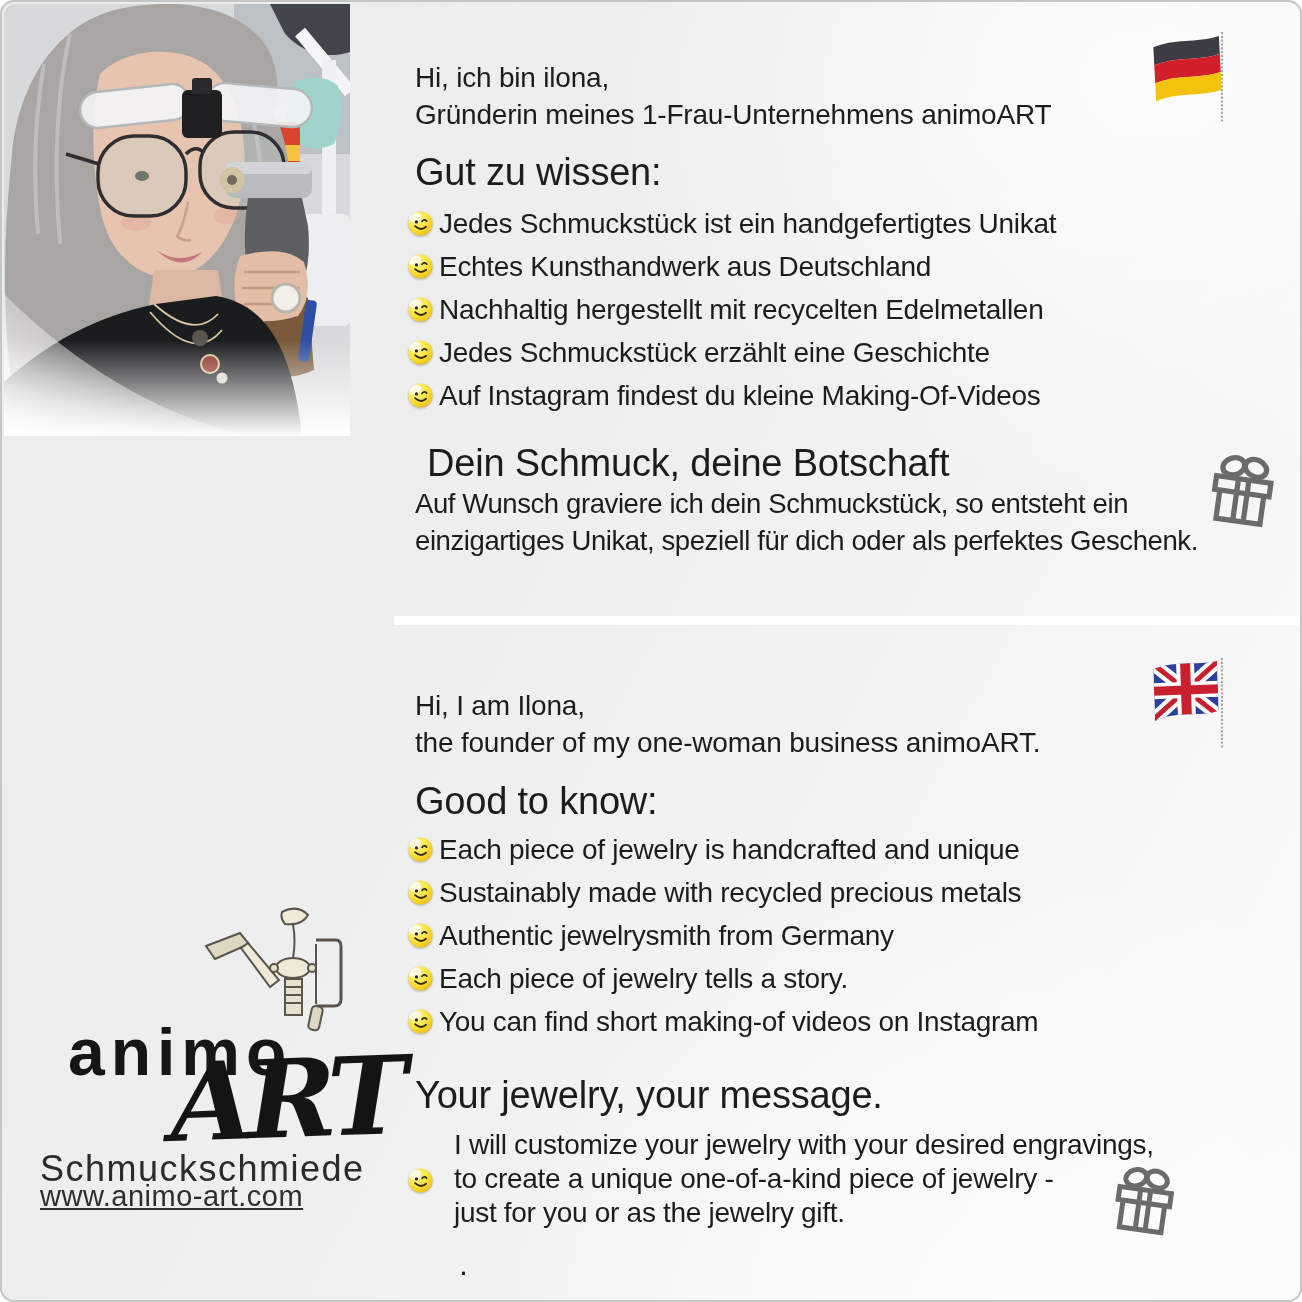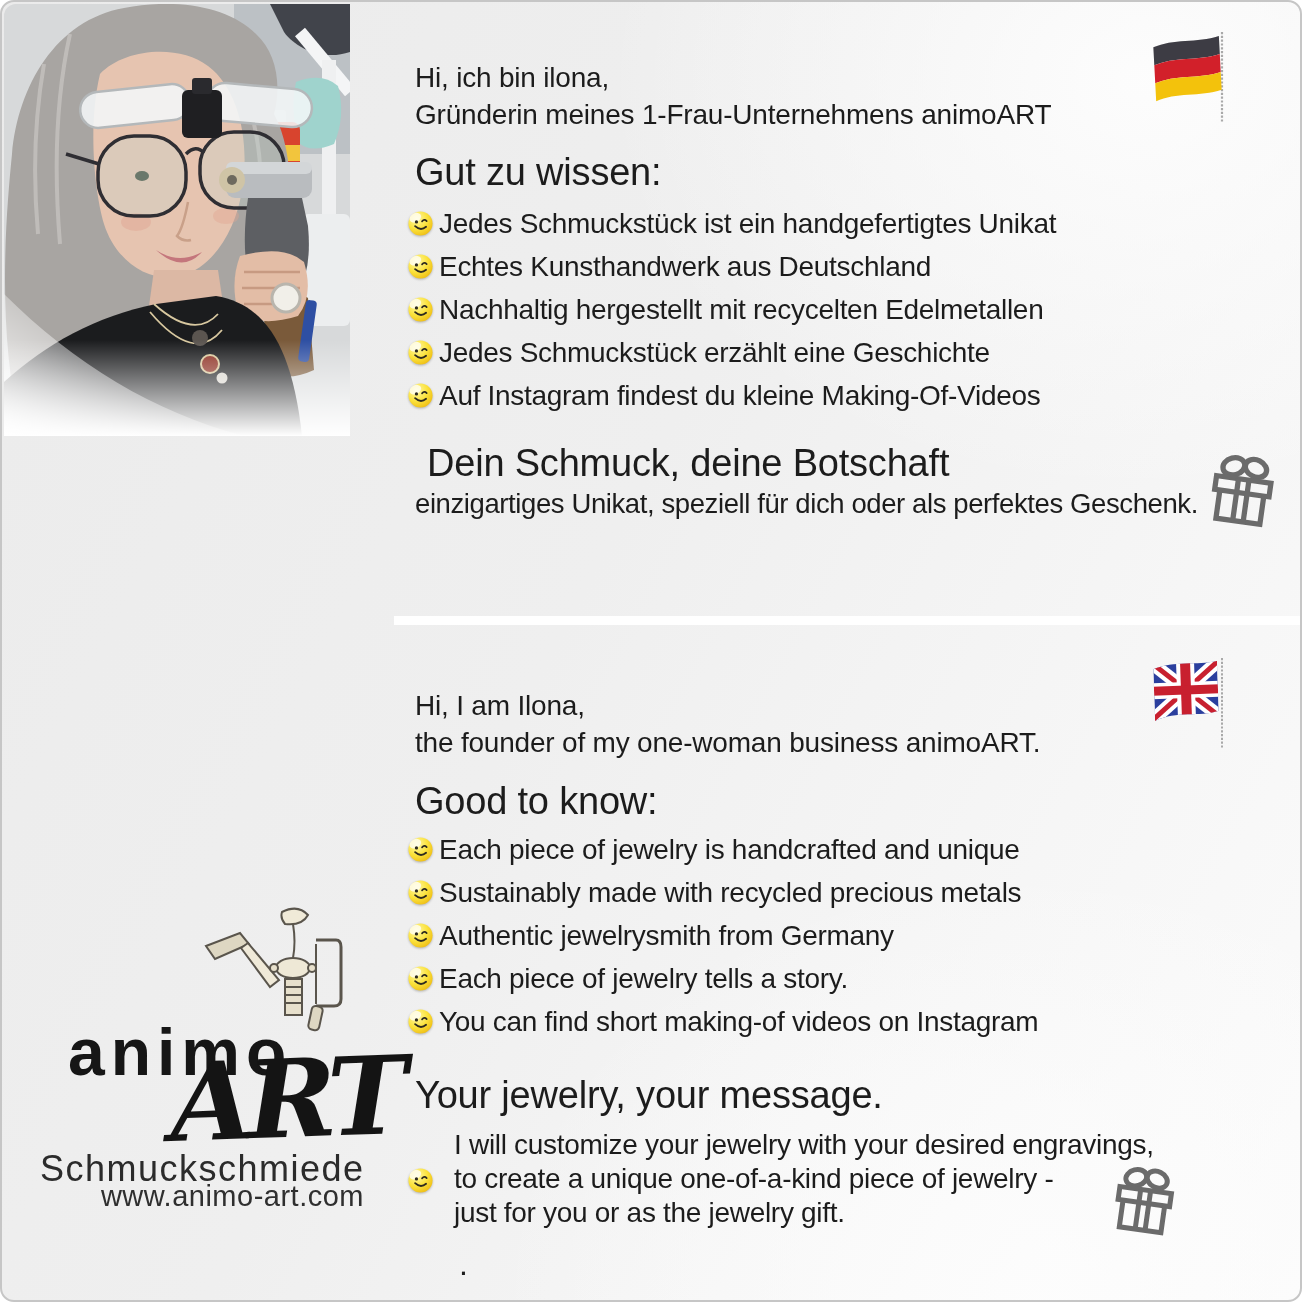--- a/index.html
+++ b/index.html
@@ -31,21 +31,21 @@
   .flag-de{left:1146px;top:26px;}
   .flag-uk{left:1144px;top:652px;}
   .gift{color:#6b6b6b;}
   .gift-1{left:1206px;top:452px;width:68px;height:76px;transform:rotate(8deg);}
   .gift-2{left:1110px;top:1164px;width:64px;height:72px;transform:rotate(8deg);}
   .photo{left:2px;top:2px;width:346px;height:432px;border-top-left-radius:12px;overflow:hidden;}
   .tools{left:196px;top:904px;width:150px;height:142px;}
   .brand-animo{left:66px;top:1012px;font-size:66px;letter-spacing:6px;color:#161616;font-weight:bold;}
   .brand-art{left:168px;top:1034px;font-size:108px;font-family:"DejaVu Serif",serif;font-style:italic;font-weight:bold;letter-spacing:-7px;color:#141414;transform:rotate(-2deg);}
   .tagline{left:38px;top:1146px;width:324px;text-align:center;font-size:36px;letter-spacing:1.5px;color:#2b2b2b;}
-  .website{left:38px;top:1178px;width:324px;text-align:right;font-size:29px;letter-spacing:.5px;color:#2f2f2f;}
+  .website{left:38px;top:1178px;width:324px;text-align:left;font-size:29px;letter-spacing:.5px;color:#2f2f2f;text-decoration:underline;}
   .dot{left:457px;top:1244px;font-size:32px;}
   .hidden-defs{position:absolute;width:0;height:0;overflow:hidden;}
 </style>
 </head>
 <body>
 
 <svg class="hidden-defs" aria-hidden="true">
   <defs>
     <radialGradient id="smg" cx="35%" cy="30%" r="80%">
       <stop offset="0%" stop-color="#fff9a8"></stop>
@@ -203,20 +203,21 @@
       <svg class="smiley">
           <use href="#sym-smiley"></use>
         </svg>
       <span>Auf Instagram findest du kleine Making-Of-Videos</span>
     </li>
   </ul>
 
   <div class="abs heading" style="left:413px;top:440px;margin-left:12px;">Dein Schmuck, deine Botschaft</div>
 
   <div class="abs para" style="left:413px;top:483px;">
+    <div>Auf Wunsch graviere ich dein Schmuckstück, so entsteht ein</div>
     <div>einzigartiges Unikat, speziell für dich oder als perfektes Geschenk.</div>
   </div>
 
   <svg class="abs gift gift-1">
       <use href="#sym-gift"></use>
     </svg>
 
   <div class="abs divider"></div>
 
   <svg class="abs flag flag-uk">

